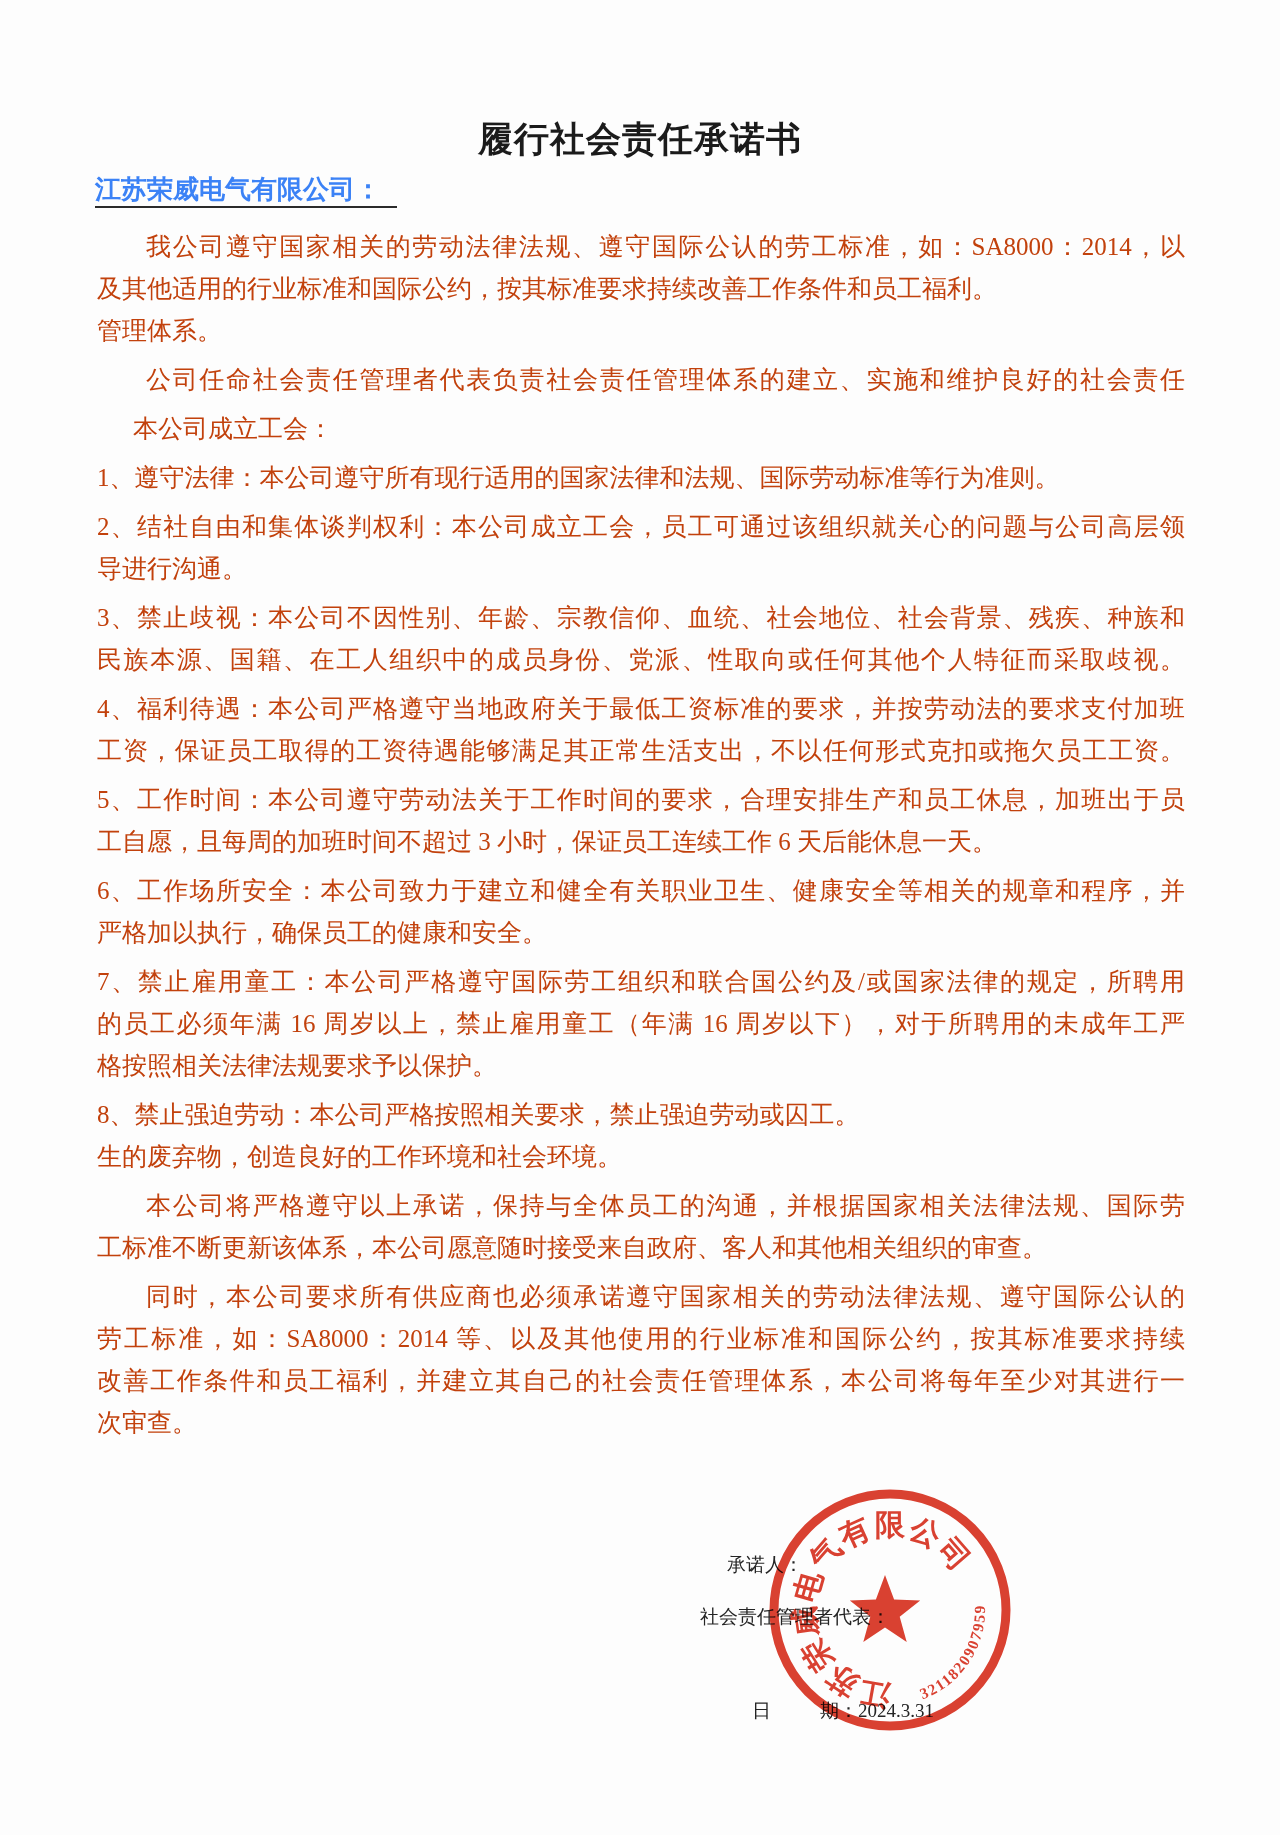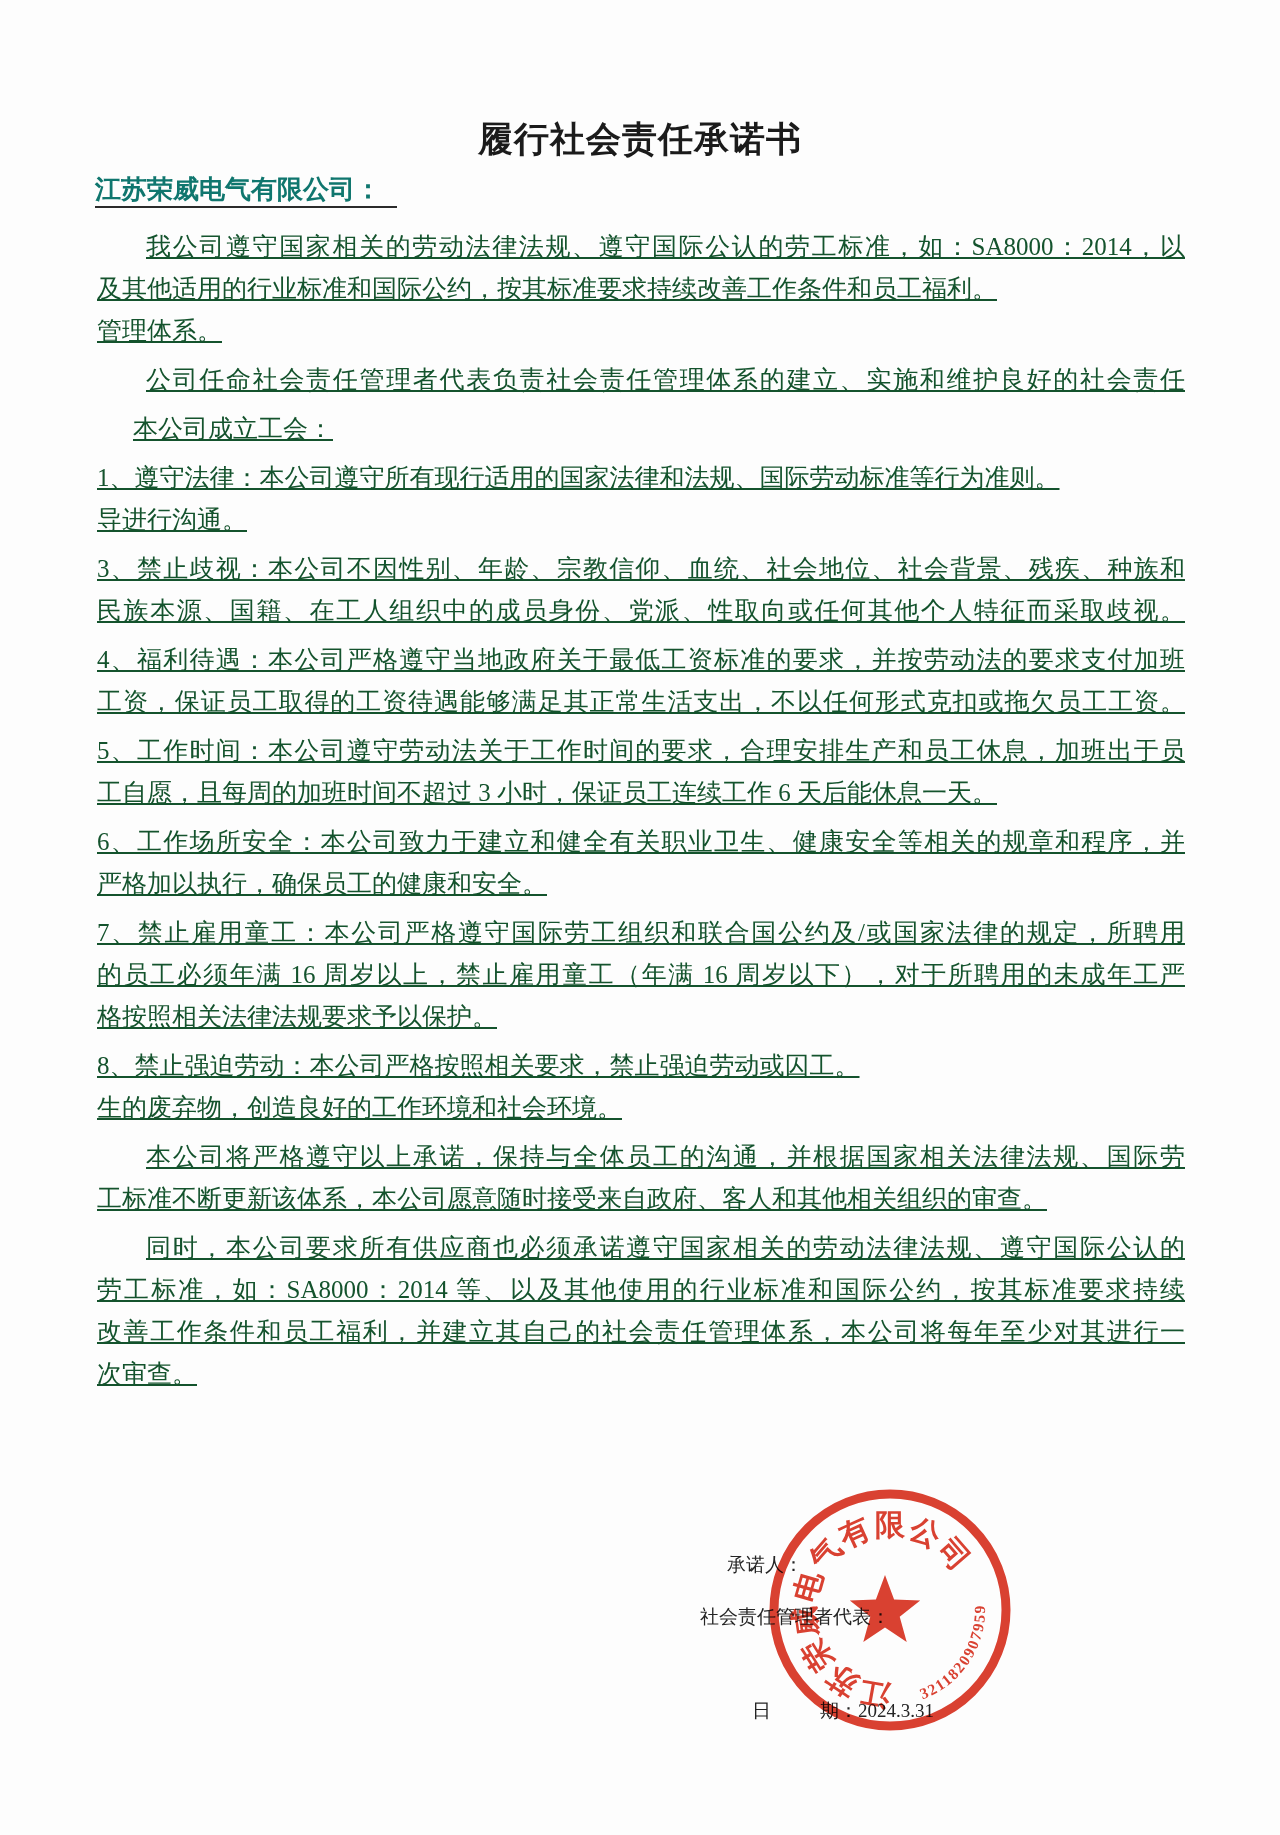--- a/index.html
+++ b/index.html
@@ -11,29 +11,29 @@
     font-family:"Liberation Serif","DejaVu Serif",serif;
     color:#282828;
   }
   .title{
     position:absolute;top:116px;left:0;width:100%;
     text-align:center;font-size:35px;font-weight:700;
     letter-spacing:1px;color:#1b1b1b;
   }
   .recipient{
     position:absolute;top:172px;left:95px;
-    font-size:26px;font-weight:700;color:#0f766e;
+    font-size:26px;font-weight:700;color:#3b82f6;
   }
   .recipient span{
     border-bottom:2px solid #2b2b2b;
     padding:0 16px 2px 0;
   }
   .doc-body{
     position:absolute;top:226px;left:97px;width:1088px;
-    font-size:25px;color:#14532d;text-decoration:underline;
+    font-size:25px;color:#c2410c;
   }
   .line{height:42px;line-height:42px;}
   .line.p{margin-top:7px;}
   .line.j{text-align:justify;text-align-last:justify;}
   .line.nj{white-space:nowrap;}
   .line.in2{text-indent:49px;}
   .line.in1_5{text-indent:36px;}
   .sig-label{position:absolute;font-size:19px;color:#242424;white-space:nowrap;}
   .sig-promisor{left:727px;top:1552px;}
   .sig-rep{left:700px;top:1604px;}
@@ -56,20 +56,21 @@
     <span>江苏荣威电气有限公司：</span>
   </div>
 
   <div class="doc-body">
       <div class="line j in2">我公司遵守国家相关的劳动法律法规、遵守国际公认的劳工标准，如：SA8000：2014，以</div>
       <div class="line nj">及其他适用的行业标准和国际公约，按其标准要求持续改善工作条件和员工福利。</div>
       <div class="line nj">管理体系。</div>
       <div class="line p j in2">公司任命社会责任管理者代表负责社会责任管理体系的建立、实施和维护良好的社会责任</div>
       <div class="line p nj in1_5">本公司成立工会：</div>
       <div class="line p nj">1、遵守法律：本公司遵守所有现行适用的国家法律和法规、国际劳动标准等行为准则。</div>
+      <div class="line p j">2、结社自由和集体谈判权利：本公司成立工会，员工可通过该组织就关心的问题与公司高层领</div>
       <div class="line nj">导进行沟通。</div>
       <div class="line p j">3、禁止歧视：本公司不因性别、年龄、宗教信仰、血统、社会地位、社会背景、残疾、种族和</div>
       <div class="line j">民族本源、国籍、在工人组织中的成员身份、党派、性取向或任何其他个人特征而采取歧视。</div>
       <div class="line p j">4、福利待遇：本公司严格遵守当地政府关于最低工资标准的要求，并按劳动法的要求支付加班</div>
       <div class="line j">工资，保证员工取得的工资待遇能够满足其正常生活支出，不以任何形式克扣或拖欠员工工资。</div>
       <div class="line p j">5、工作时间：本公司遵守劳动法关于工作时间的要求，合理安排生产和员工休息，加班出于员</div>
       <div class="line nj">工自愿，且每周的加班时间不超过 3 小时，保证员工连续工作 6 天后能休息一天。</div>
       <div class="line p j">6、工作场所安全：本公司致力于建立和健全有关职业卫生、健康安全等相关的规章和程序，并</div>
       <div class="line nj">严格加以执行，确保员工的健康和安全。</div>
       <div class="line p j">7、禁止雇用童工：本公司严格遵守国际劳工组织和联合国公约及/或国家法律的规定，所聘用</div>

